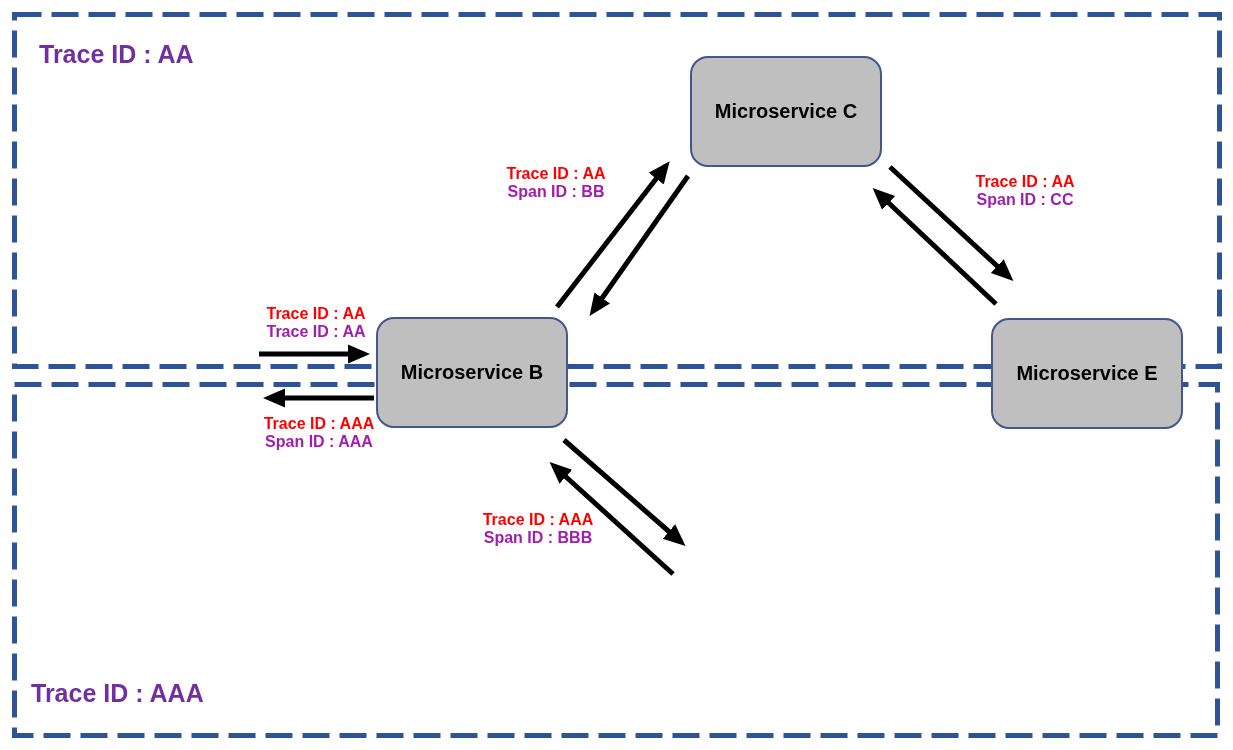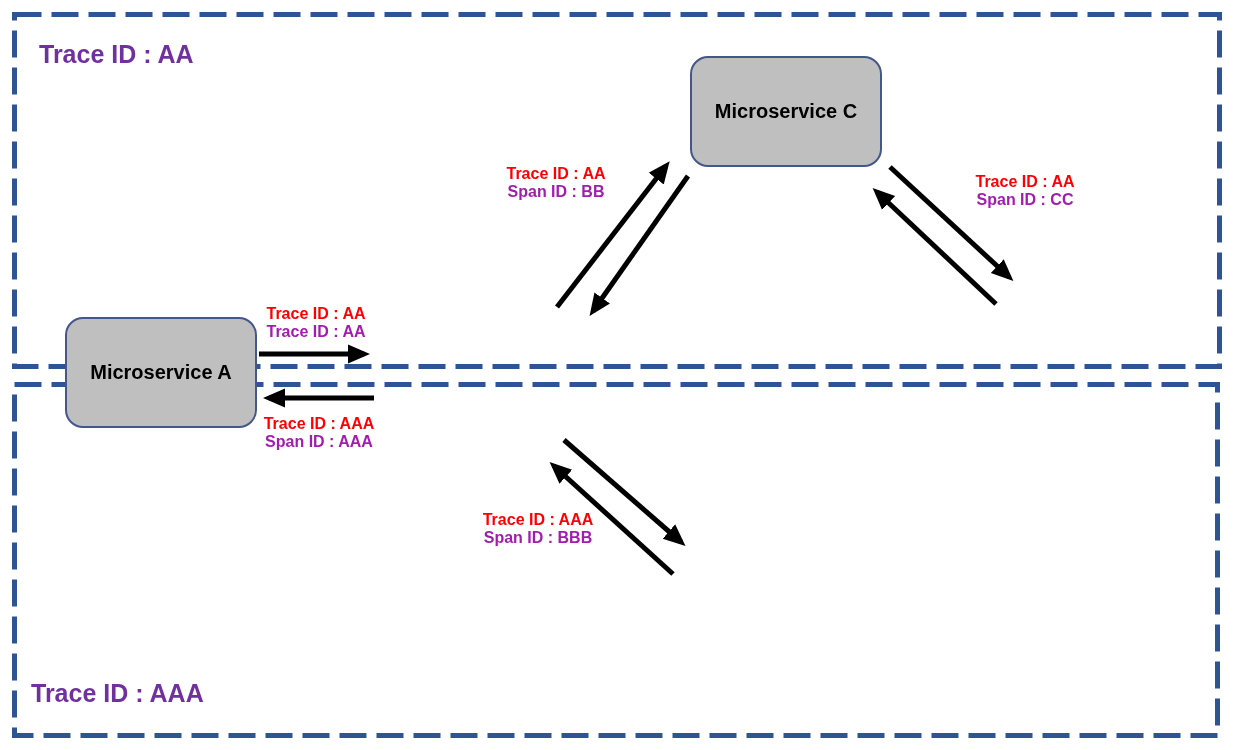--- a/index.html
+++ b/index.html
@@ -83,22 +83,23 @@
 <div class="canvas">
 
   <svg class="layer layer-regions" viewBox="0 0 1233 750">
     <rect x="14.5" y="14.5" width="1205" height="352" fill="none" stroke="#2F5496" stroke-width="5" stroke-dasharray="27 10"></rect>
     <rect x="14.5" y="384.5" width="1203" height="351" fill="none" stroke="#2F5496" stroke-width="5" stroke-dasharray="27 10"></rect>
   </svg>
 
   <div class="region-title top">Trace ID : AA</div>
   <div class="region-title bottom">Trace ID : AAA</div>
 
-  <div class="node node-a">Microservice A</div>
+  <div class="node node-b">Microservice B</div>
   <div class="node node-c">Microservice C</div>
+  <div class="node node-e">Microservice E</div>
 
   <svg class="layer layer-arrows" viewBox="0 0 1233 750">
     <defs>
       <marker id="ah" markerUnits="userSpaceOnUse" markerWidth="24" markerHeight="22" refX="16" refY="10" orient="auto">
         <path d="M0,0.5 L22,10 L0,19.5 z" fill="#000000"></path>
       </marker>
     </defs>
 
     <line x1="259" y1="354" x2="364" y2="354" stroke="#000000" stroke-width="5" marker-end="url(#ah)"></line>
 

